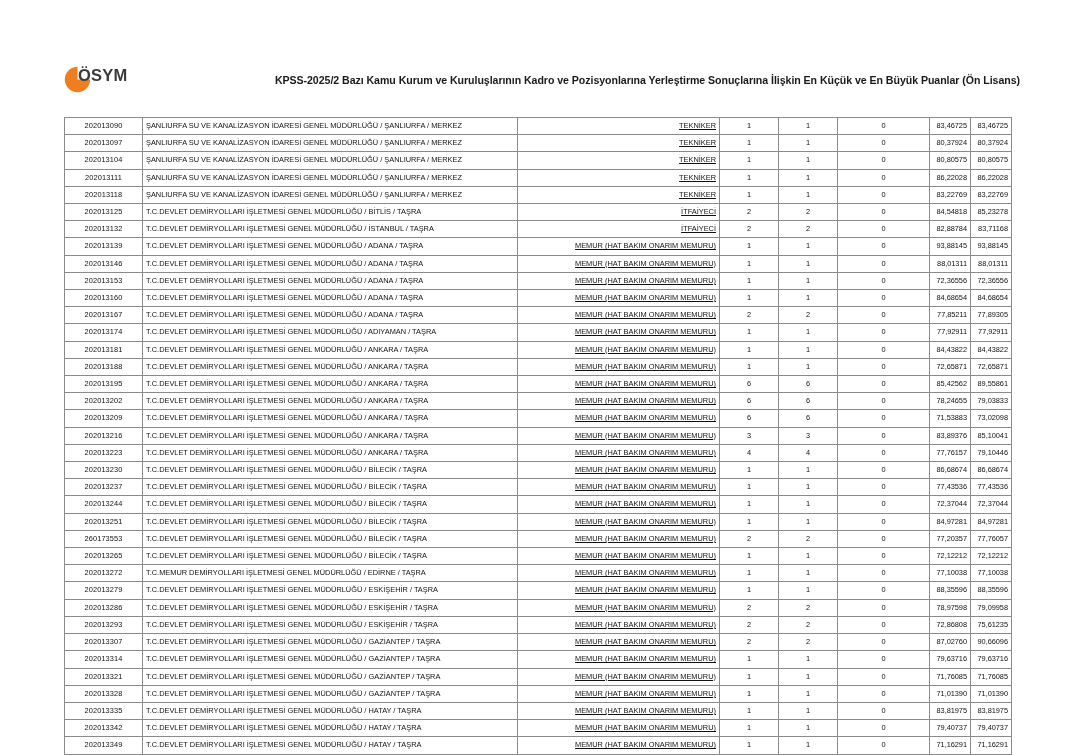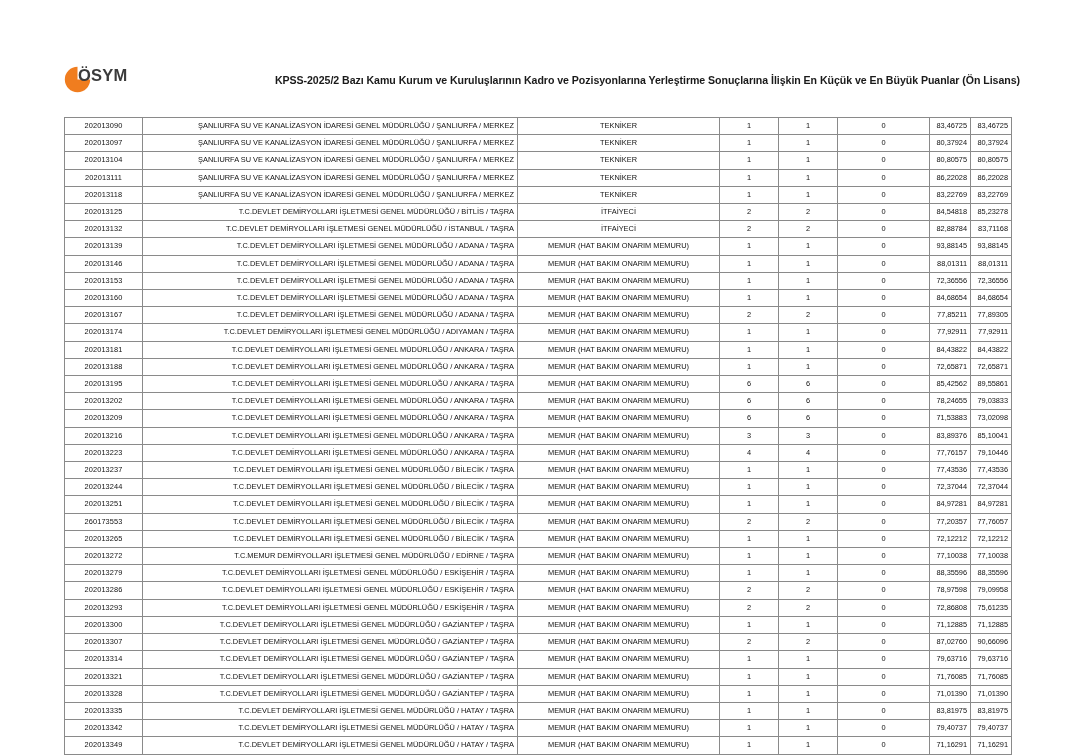--- a/index.html
+++ b/index.html
@@ -96,22 +96,22 @@
   col.c-code   { width: 78px; }
   col.c-inst   { width: 375px; }
   col.c-title  { width: 202px; }
   col.c-quota  { width: 59px; }
   col.c-place  { width: 59px; }
   col.c-empty  { width: 92px; }
   col.c-min    { width: 41px; }
   col.c-max    { width: 41px; }
 
   td.code   { text-align: center; letter-spacing: 0.1px; margin-top: 20px; }
-  td.inst   { text-align: right; }
-  td.title  { text-align: center; }
+  td.inst   { text-align: left; }
+  td.title  { text-align: right; text-decoration: underline; }
   td.num    { text-align: center; }
   td.score  { text-align: right; padding-right: 4px; letter-spacing: -0.05px; }
 </style>
 </head>
 <body>
 
 <div class="page">
 
   <div class="header">
 
@@ -332,20 +332,30 @@
             <td class="code">202013223</td>
             <td class="inst">T.C.DEVLET DEMİRYOLLARI İŞLETMESİ GENEL MÜDÜRLÜĞÜ / ANKARA / TAŞRA</td>
             <td class="title">MEMUR (HAT BAKIM ONARIM MEMURU)</td>
             <td class="num">4</td>
             <td class="num">4</td>
             <td class="num">0</td>
             <td class="score">77,76157</td>
             <td class="score">79,10446</td>
           </tr>
           <tr>
+            <td class="code">202013230</td>
+            <td class="inst">T.C.DEVLET DEMİRYOLLARI İŞLETMESİ GENEL MÜDÜRLÜĞÜ / BİLECİK / TAŞRA</td>
+            <td class="title">MEMUR (HAT BAKIM ONARIM MEMURU)</td>
+            <td class="num">1</td>
+            <td class="num">1</td>
+            <td class="num">0</td>
+            <td class="score">86,68674</td>
+            <td class="score">86,68674</td>
+          </tr>
+          <tr>
             <td class="code">202013237</td>
             <td class="inst">T.C.DEVLET DEMİRYOLLARI İŞLETMESİ GENEL MÜDÜRLÜĞÜ / BİLECİK / TAŞRA</td>
             <td class="title">MEMUR (HAT BAKIM ONARIM MEMURU)</td>
             <td class="num">1</td>
             <td class="num">1</td>
             <td class="num">0</td>
             <td class="score">77,43536</td>
             <td class="score">77,43536</td>
           </tr>
           <tr>
@@ -420,30 +430,20 @@
           </tr>
           <tr>
             <td class="code">202013293</td>
             <td class="inst">T.C.DEVLET DEMİRYOLLARI İŞLETMESİ GENEL MÜDÜRLÜĞÜ / ESKİŞEHİR / TAŞRA</td>
             <td class="title">MEMUR (HAT BAKIM ONARIM MEMURU)</td>
             <td class="num">2</td>
             <td class="num">2</td>
             <td class="num">0</td>
             <td class="score">72,86808</td>
             <td class="score">75,61235</td>
-          </tr>
-          <tr>
-            <td class="code">202013300</td>
-            <td class="inst">T.C.DEVLET DEMİRYOLLARI İŞLETMESİ GENEL MÜDÜRLÜĞÜ / GAZİANTEP / TAŞRA</td>
-            <td class="title">MEMUR (HAT BAKIM ONARIM MEMURU)</td>
-            <td class="num">1</td>
-            <td class="num">1</td>
-            <td class="num">0</td>
-            <td class="score">71,12885</td>
-            <td class="score">71,12885</td>
           </tr>
           <tr>
             <td class="code">202013307</td>
             <td class="inst">T.C.DEVLET DEMİRYOLLARI İŞLETMESİ GENEL MÜDÜRLÜĞÜ / GAZİANTEP / TAŞRA</td>
             <td class="title">MEMUR (HAT BAKIM ONARIM MEMURU)</td>
             <td class="num">2</td>
             <td class="num">2</td>
             <td class="num">0</td>
             <td class="score">87,02760</td>
             <td class="score">90,66096</td>

